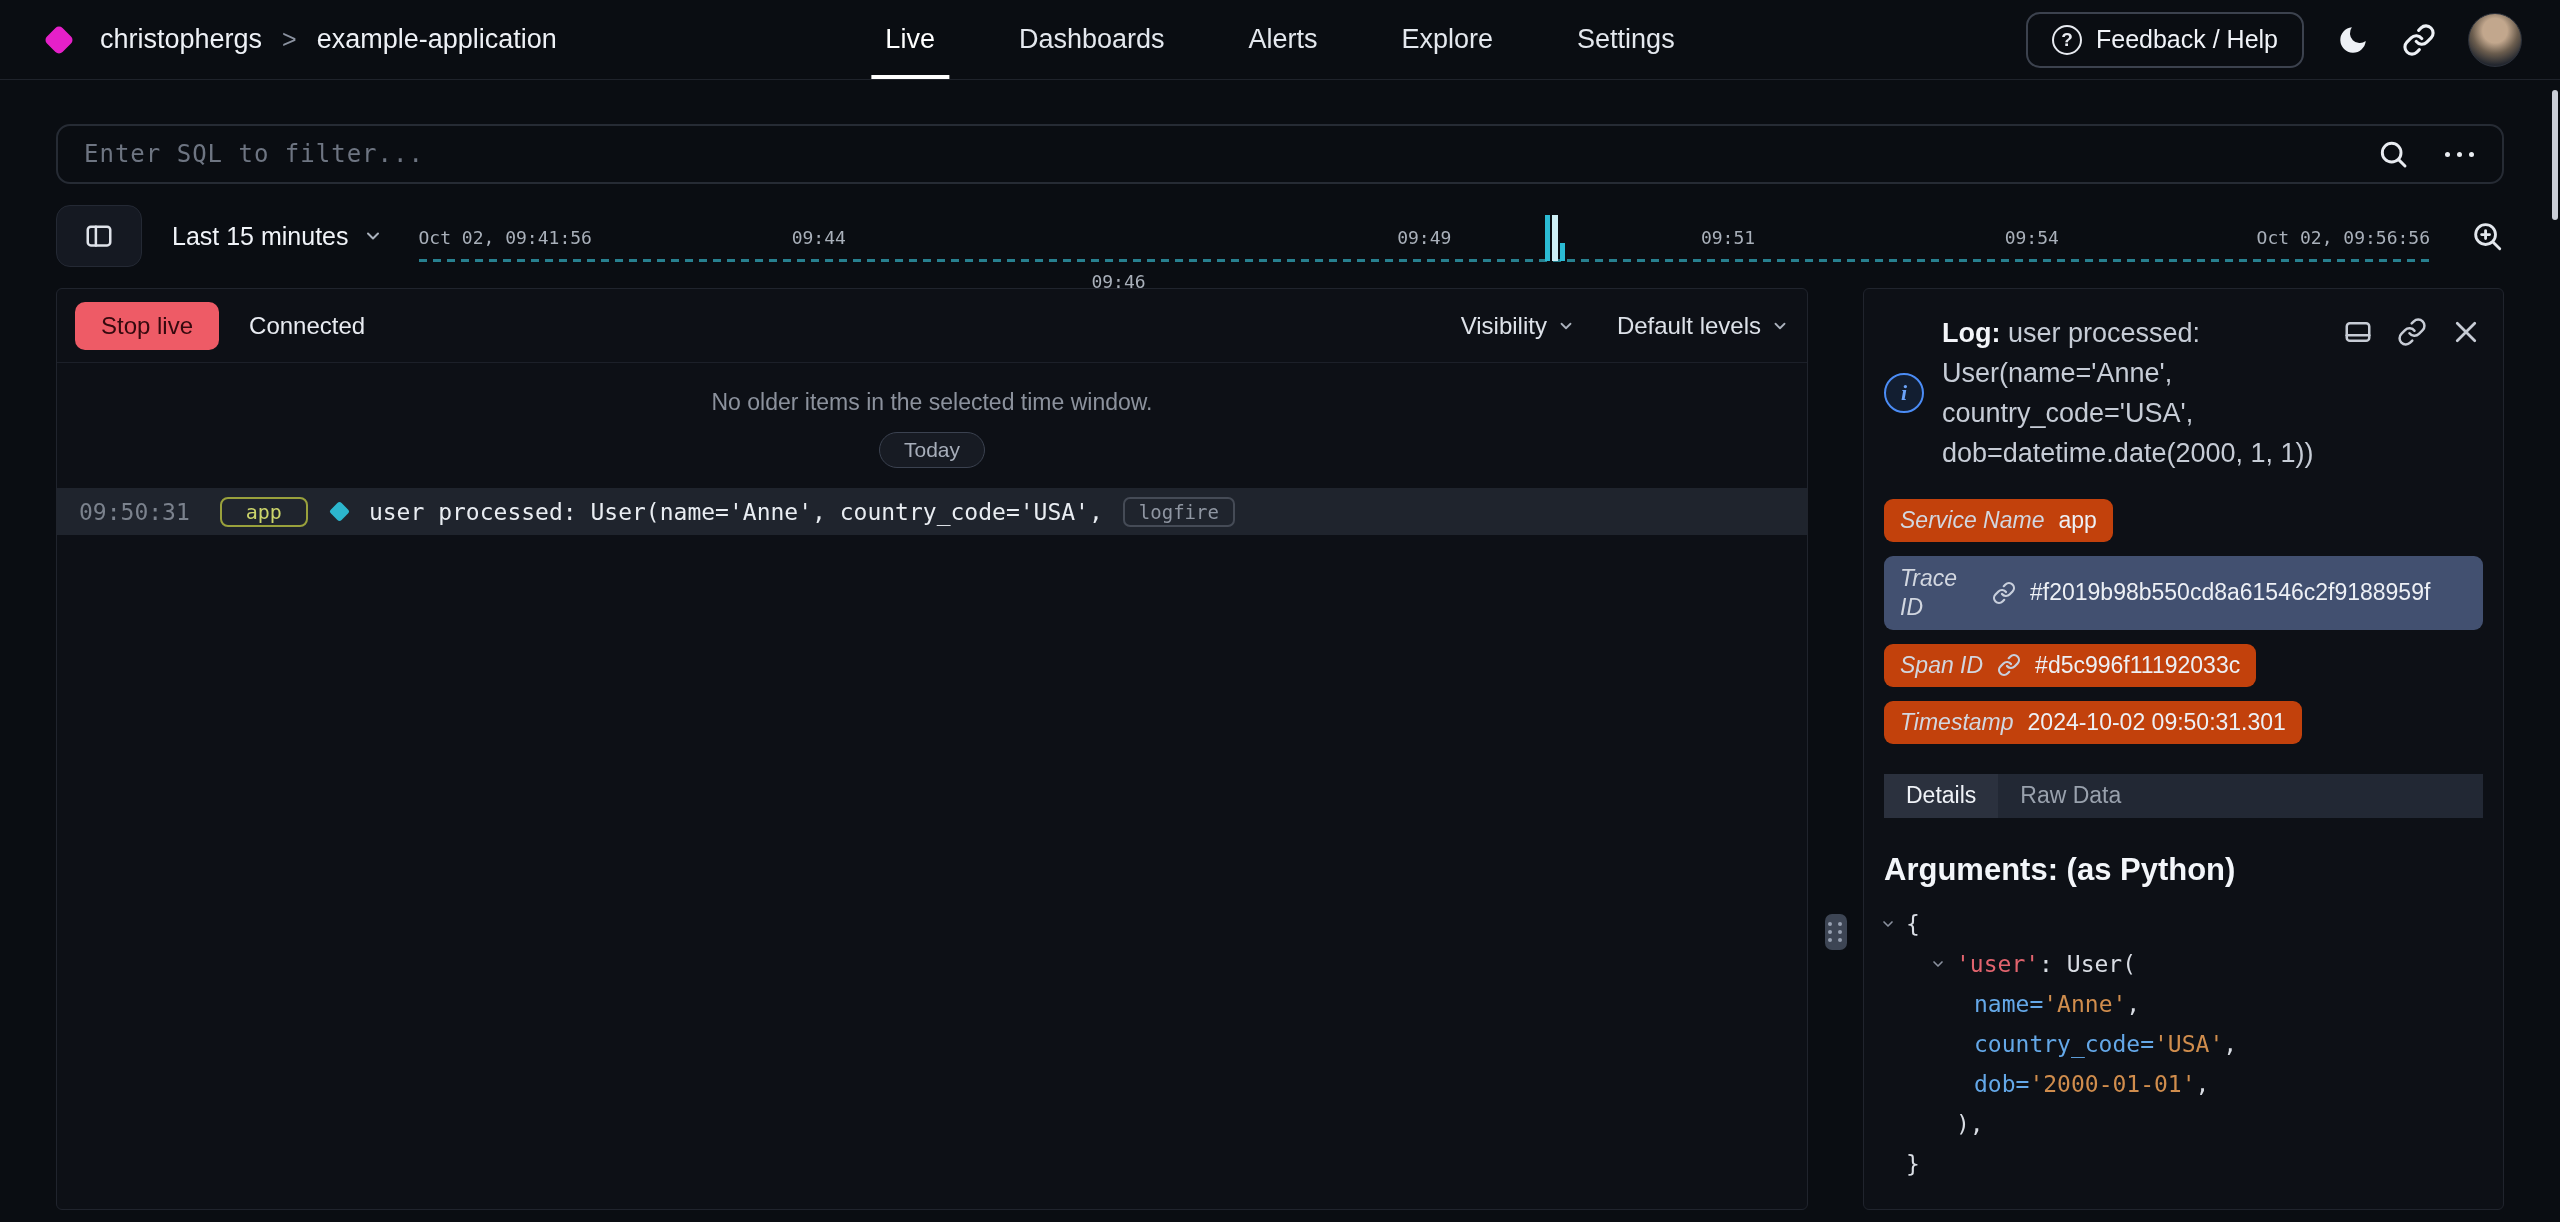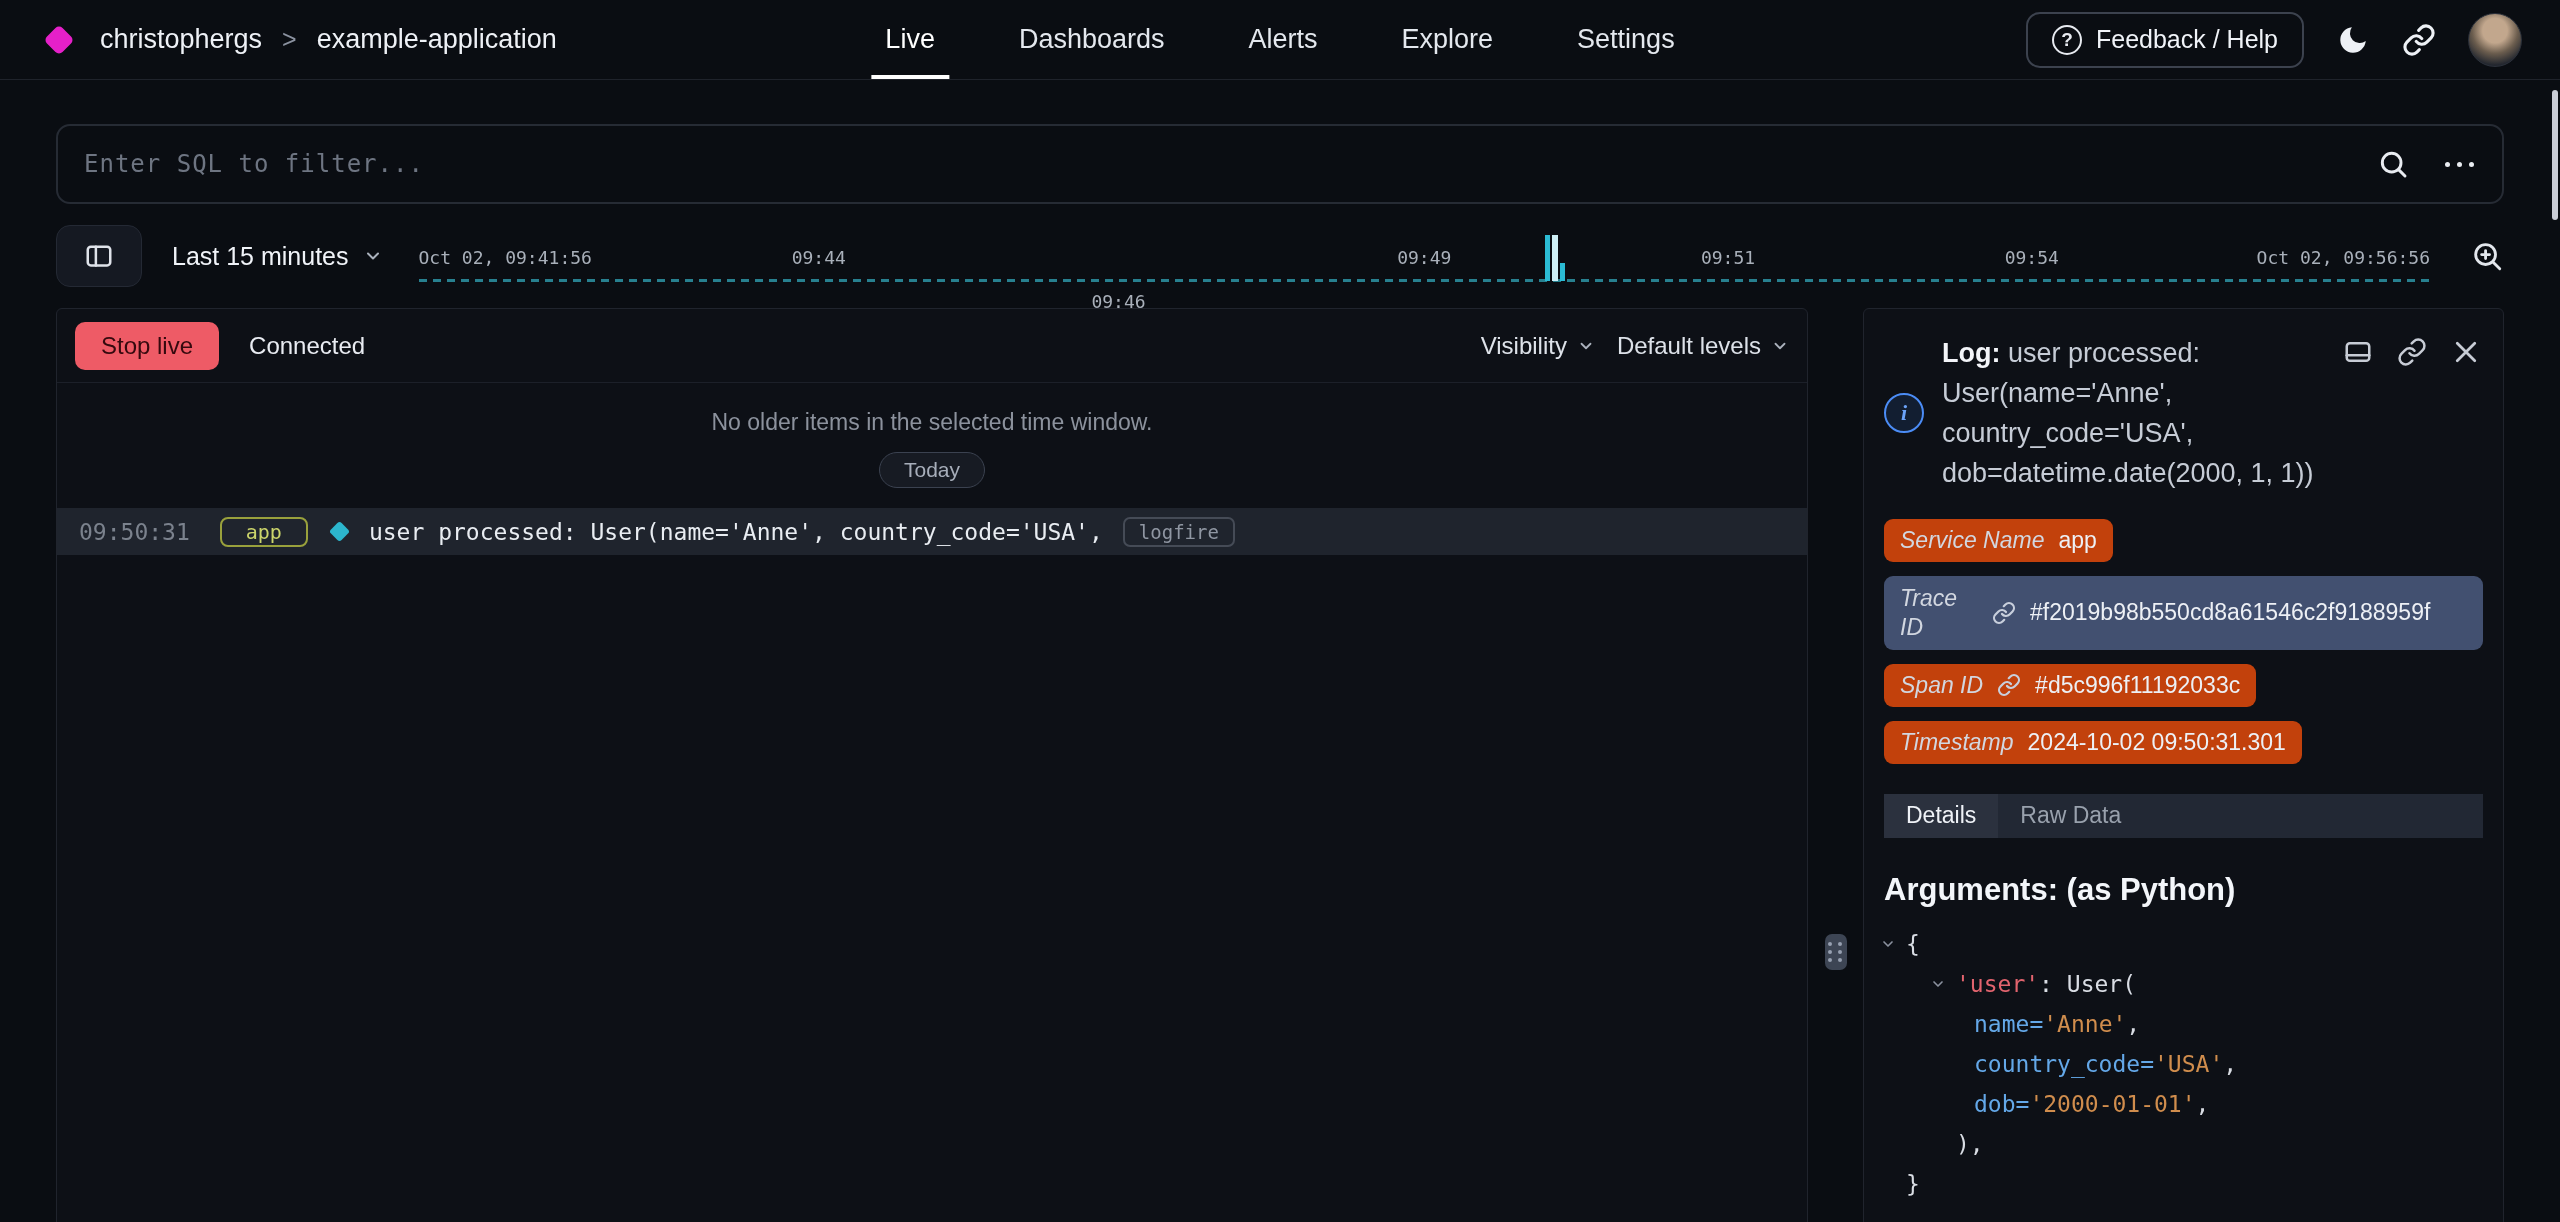--- a/index.html
+++ b/index.html
@@ -29,21 +29,21 @@
             display:flex; align-items:center; justify-content:center; font-size:19px;
             font-weight:bold; color:#e7eaf0; }
   .icon-btn { background:none; border:none; cursor:pointer; display:flex; padding:0; }
   .avatar { width:54px; height:54px; border-radius:50%; cursor:pointer;
             background:radial-gradient(circle at 50% 32%, #c2a78d 0 28%, #6b5d4e 52%, #23272f 78%);
             border:1px solid #2c313b; }
   .page-scrollbar { position:absolute; top:90px; right:2px; width:6px; height:130px;
                     background:#c9cdd5; border-radius:3px; z-index:50; }
 
   
-  .sql-bar { margin:44px 56px 0; height:80px; border:2px solid #262b34; border-radius:14px;
+  .sql-bar { margin:44px 56px 0; height:60px; border:2px solid #262b34; border-radius:14px;
              display:flex; align-items:center; padding:0 26px; }
   .sql-input { flex:1; background:transparent; border:none; outline:none;
                font:24px "DejaVu Sans Mono",monospace; color:#dfe3ea; letter-spacing:1px; }
   .sql-input::placeholder { color:#6e7582; }
   .sql-icons { display:flex; align-items:center; gap:34px; }
   .dots { display:flex; gap:7px; cursor:pointer; padding:6px 2px; }
   .dots i { width:5px; height:5px; border-radius:50%; background:#e9ecf1; }
 
   
   .time-row { margin:16px 56px 0; height:72px; display:flex; align-items:center; }
@@ -68,21 +68,21 @@
   .panel { border:1px solid #20242d; border-radius:6px; background:#0d1016; }
   .left-panel { width:1752px; display:flex; flex-direction:column; flex:none; }
   .lp-header { height:74px; border-bottom:1px solid #1c2029; display:flex; align-items:center;
                padding:0 18px; flex:none; }
   .stop-live { height:48px; padding:0 26px; border:none; border-radius:10px;
                background:var(--danger,#ee5b66); color:#35090e; font-size:24px;
                font-family:inherit; cursor:pointer; font-weight:500; }
   .connected { margin-left:30px; font-size:24px; color:#e9ecf2; }
   .lp-spacer { flex:1; }
   .lp-dd { display:flex; align-items:center; gap:10px; font-size:24px; color:#dde2e9;
-           cursor:pointer; margin-left:22px; white-space:nowrap; }
+           cursor:pointer; margin-left:42px; white-space:nowrap; }
   .empty-msg { text-align:center; margin-top:26px; font-size:23px; color:#8c929d; }
   .today { display:flex; align-items:center; margin:16px auto 0; height:36px; padding:0 24px;
            border:1px solid #3b4250; border-radius:22px; background:#171b23; color:#a7aeba;
            font-size:21px; font-family:inherit; cursor:pointer; }
   .log-row { margin-top:20px; height:47px; background:#1f242d; display:flex; align-items:center;
              padding:0 22px; font-family:"DejaVu Sans Mono",monospace; font-size:23px; cursor:pointer; }
   .log-time { color:#7b828d; margin-right:30px; }
   .tag-app { border:2px solid #99a13c; color:#cbd46b; border-radius:8px; padding:1px 24px;
              font-size:20px; margin-right:24px; }
   .log-diamond { width:15px; height:15px; background:#2cb6cd; border-radius:3px;

